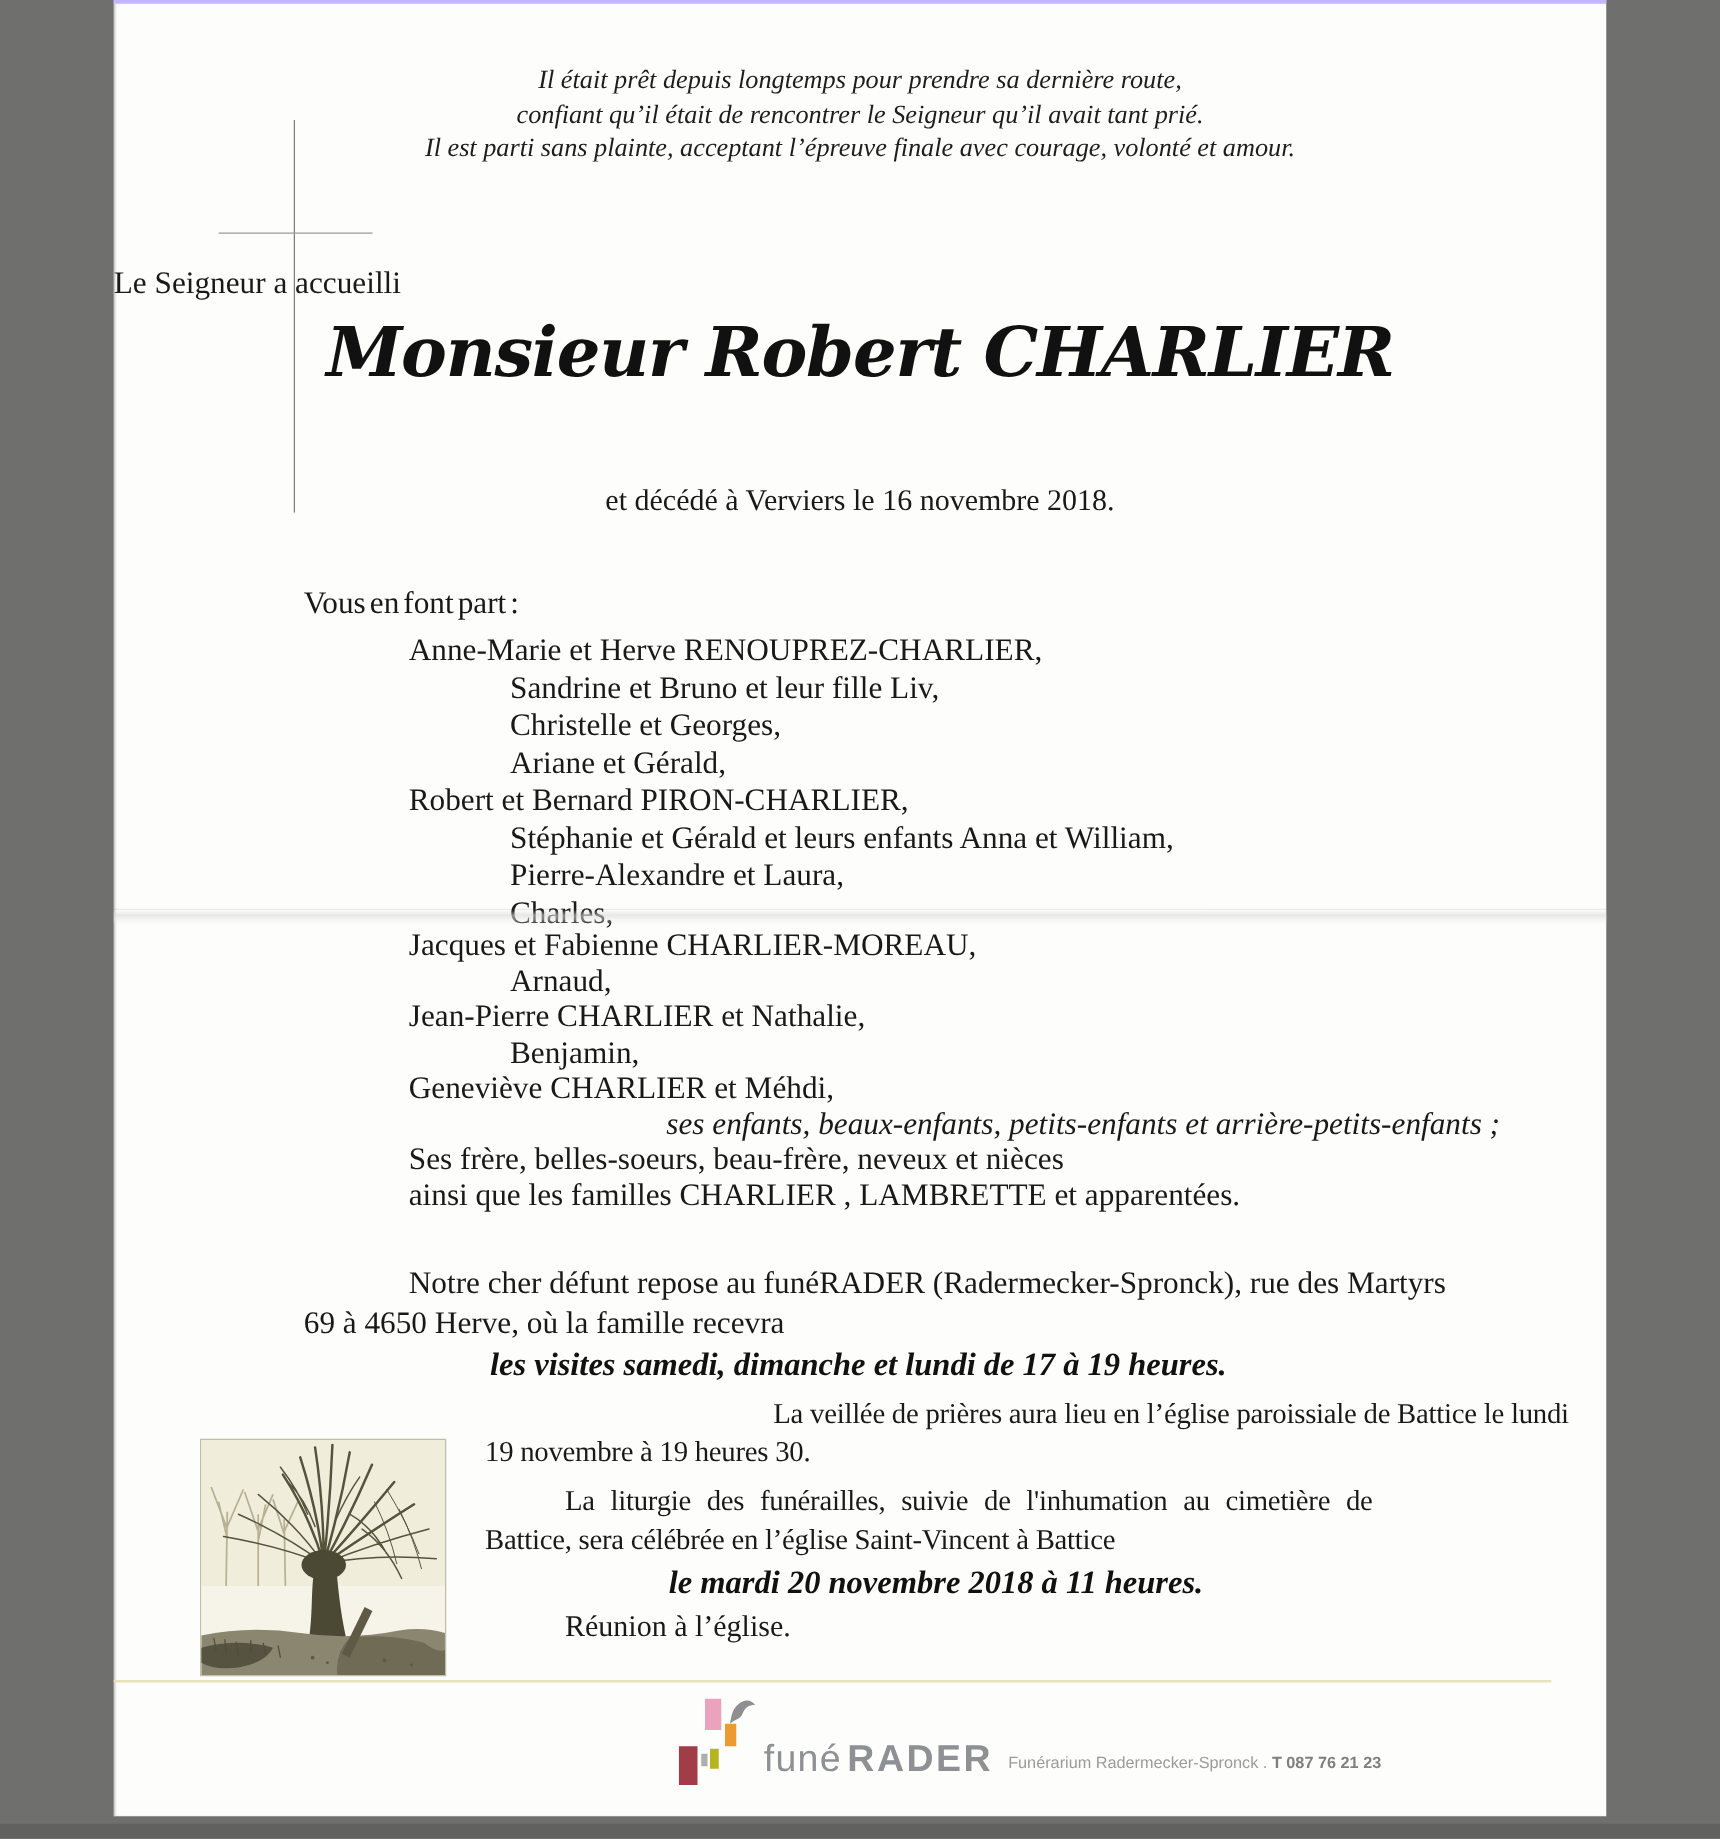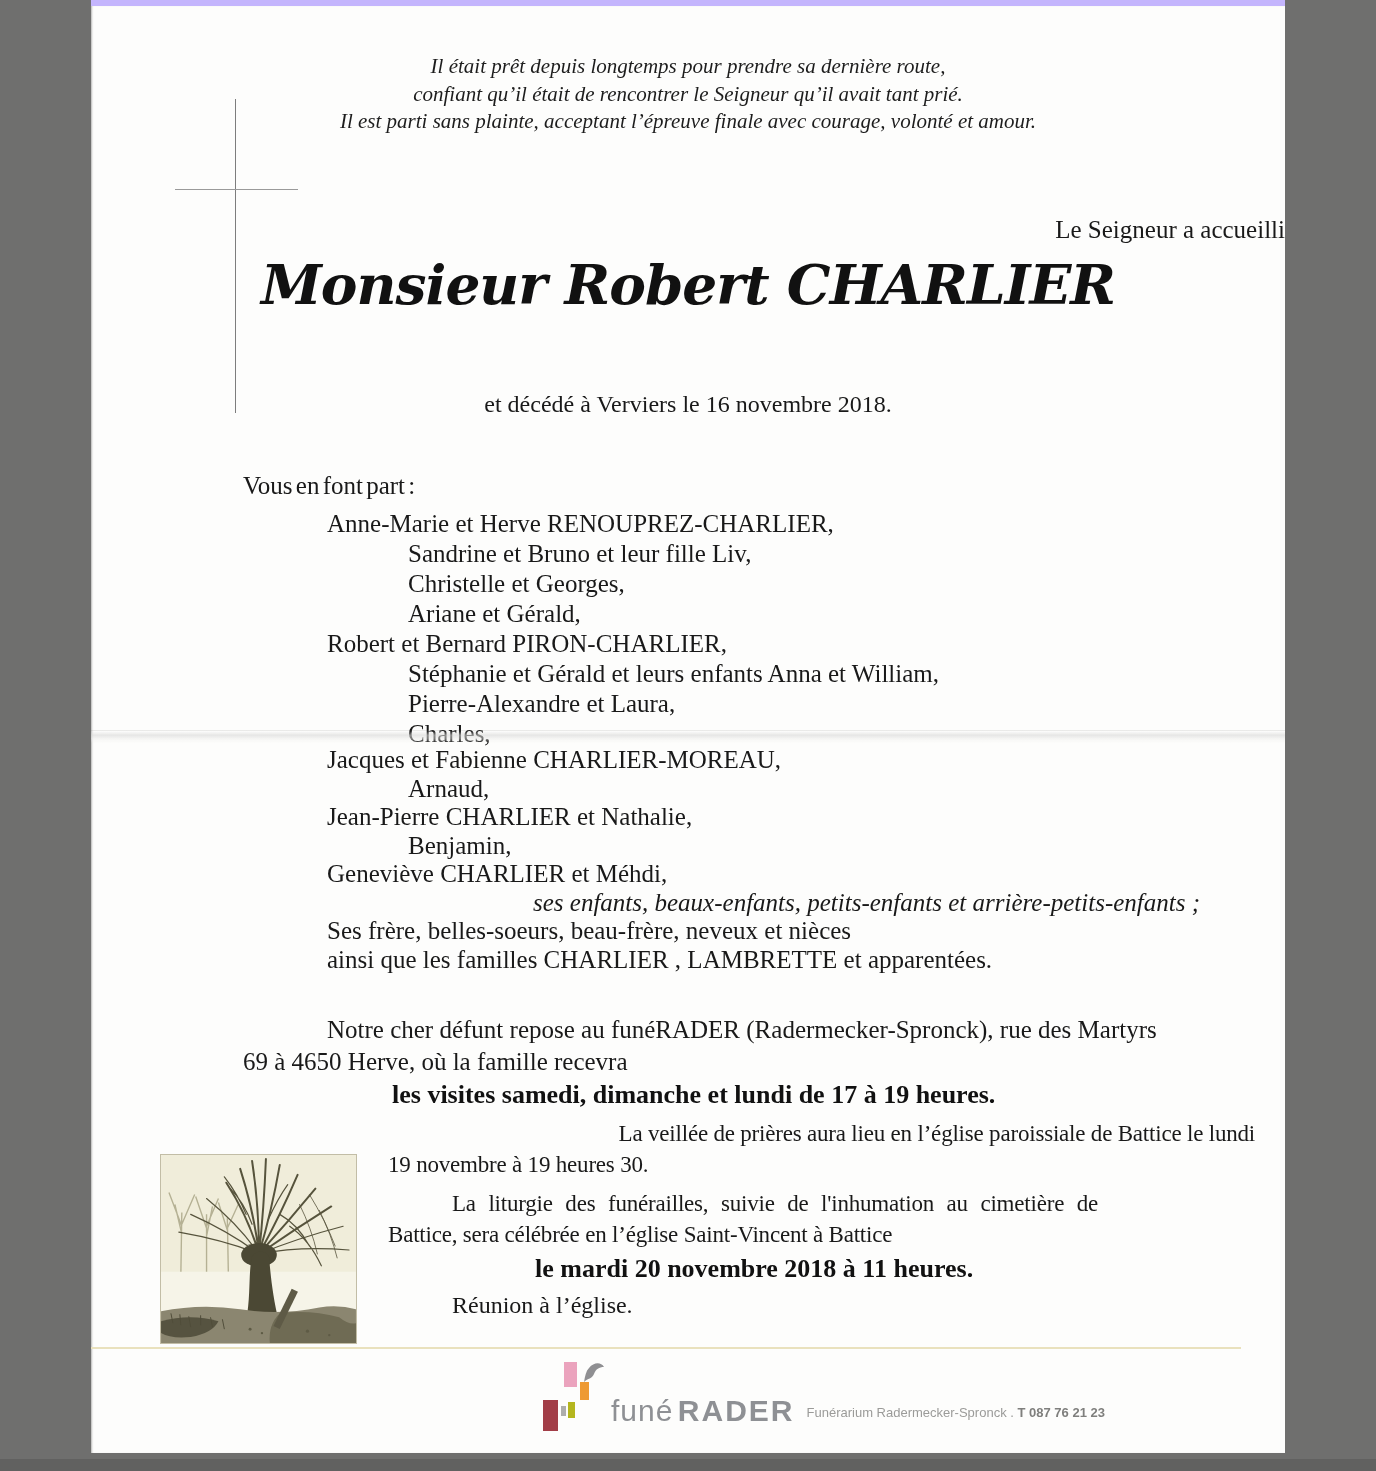--- a/index.html
+++ b/index.html
@@ -7,36 +7,36 @@
   body {
     position:relative;
     background:#6f6f6e;
     font-family:"Liberation Serif", serif;
     overflow:hidden;
   }
   .page {
     position:absolute; left:91px; top:0;
     width:1194px; height:1453px;
     background:#fdfdfc;
-    border-top:6px solid #c4b5fd;
+    border-top:3px solid #c4b5fd;
     box-shadow: inset 2px 0 2px -1px rgba(0,0,0,.28);
     color:#191919;
   }
   .bottom-strip { position:absolute; left:0; bottom:0; width:1376px; height:12px; background:#616160; }
 
   
   .cross-v { position:absolute; left:144px; top:93px; width:1px; height:314px; background:#7d7d7d; }
   .cross-h { position:absolute; left:84px; top:183px; width:123px; height:1px; background:#9a9a9a; }
 
   .epitaph {
     position:absolute; top:47px; left:0; right:0;
     text-align:center; font-style:italic;
     font-size:21px; line-height:27.5px; color:#1d1d1d;
   }
-  .intro { position:absolute; top:210px; left:0; right:0; text-align:right; font-size:25px;padding-left:27px; }
+  .intro { position:absolute; top:210px; left:0; right:0; text-align:left; font-size:25px; }
   .name {
     position:absolute; top:246px; left:0; right:0; text-align:center;
     font-family:"DejaVu Serif", serif; font-weight:bold; font-style:italic;
     font-size:55px; letter-spacing:-1px; color:#111;
   }
   .relation {
     position:absolute; top:316px; left:0; right:0; text-align:center;
     font-family:"DejaVu Serif", serif; font-weight:bold; font-style:italic;
     font-size:44px; letter-spacing:-1px; color:#111;
   }
@@ -53,21 +53,21 @@
 
   .seam {
     position:absolute; top:724px; left:0; right:0; height:13px;
     background:linear-gradient(to bottom, rgba(200,200,198,0) 0%, rgba(216,216,214,.6) 35%, rgba(236,236,234,.45) 65%, rgba(255,255,255,0) 100%);
     border-top:1px solid rgba(0,0,0,.07);
   }
 
   .wake { position:absolute; top:1008px; left:152px; right:30px; font-size:25px; line-height:32px; }
   .wake .ind { margin-left:84px; }
   .highlight {
-    font-family:"Liberation Serif", serif; font-weight:bold; 
+    font-family:"Liberation Serif", serif; font-weight:bold; font-style:italic;
     font-size:26px; color:#111;
   }
   .wake .highlight { margin-left:149px; margin-top:1px; }
 
   .vigil { position:absolute; top:1112px; left:297px; right:30px; font-size:23px; line-height:31px; letter-spacing:-0.2px; }
   .vigil .ind { margin-left:64px;text-align:right; }
 
   .liturgy { position:absolute; top:1182px; left:297px; right:30px; font-size:23px; line-height:31px; letter-spacing:-0.2px; }
   .liturgy .ind { margin-left:64px; word-spacing:7px; }
   .liturgy .highlight { margin-left:147px; margin-top:3px; letter-spacing:0; }

